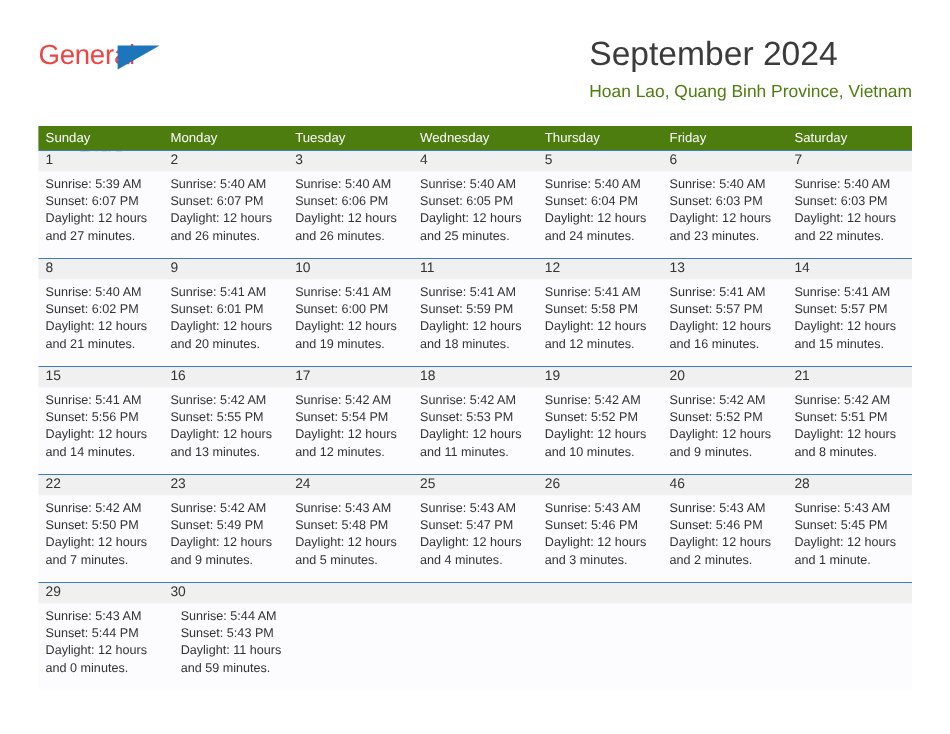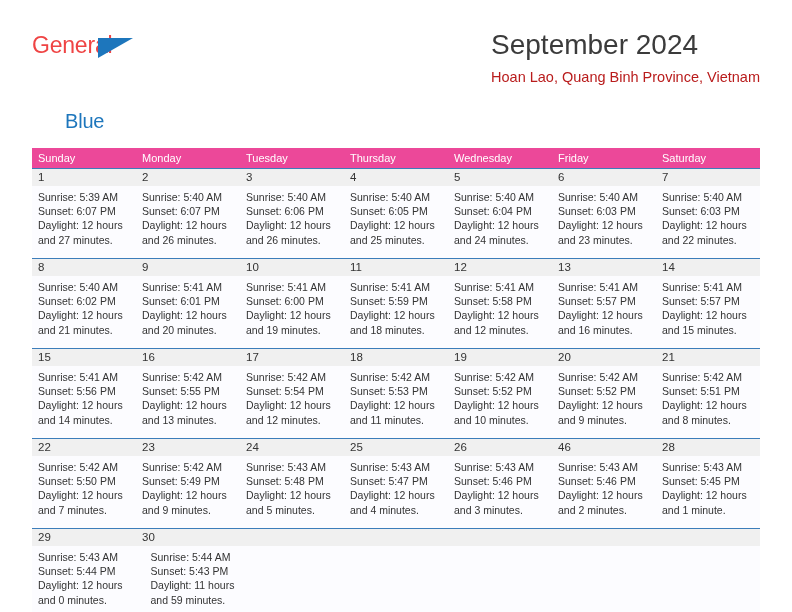--- a/index.html
+++ b/index.html
@@ -73,37 +73,36 @@
   .cal-title {
     font-size: 28px;
     color: #3b3b3b;
     line-height: 34px;
     white-space: nowrap;
     font-weight: normal;
   }
   .cal-subtitle {
     margin-top: 6px;
     font-size: 14.5px;
-    color: #b91c1c;
+    color: #4d7c0f;
     line-height: 18px;
     white-space: nowrap;
   }
 
   
   .calendar {
     position: absolute;
     left: 32px;
     top: 105px;
     width: 728px;
   }
   .dow-row {
     display: flex;
-    background: #ec4899;
+    background: #4d7c0f;
     height: 20px;
-    margin-top: 43px;
   }
   .dow-cell {
     flex: 1 1 0;
     color: #ffffff;
     font-size: 11px;
     line-height: 20px;
     padding-left: 6px;
     box-sizing: border-box;
     white-space: nowrap;
   }
@@ -168,22 +167,22 @@
     </div>
 
   </div>
 
   <div class="calendar">
 
     <div class="dow-row">
       <div class="dow-cell">Sunday</div>
       <div class="dow-cell">Monday</div>
       <div class="dow-cell">Tuesday</div>
+      <div class="dow-cell">Wednesday</div>
       <div class="dow-cell">Thursday</div>
-      <div class="dow-cell">Wednesday</div>
       <div class="dow-cell">Friday</div>
       <div class="dow-cell">Saturday</div>
     </div>
 
     <div class="week">
       <div class="week-numbers">
         <div class="num-cell">1</div>
         <div class="num-cell">2</div>
         <div class="num-cell">3</div>
         <div class="num-cell">4</div>

